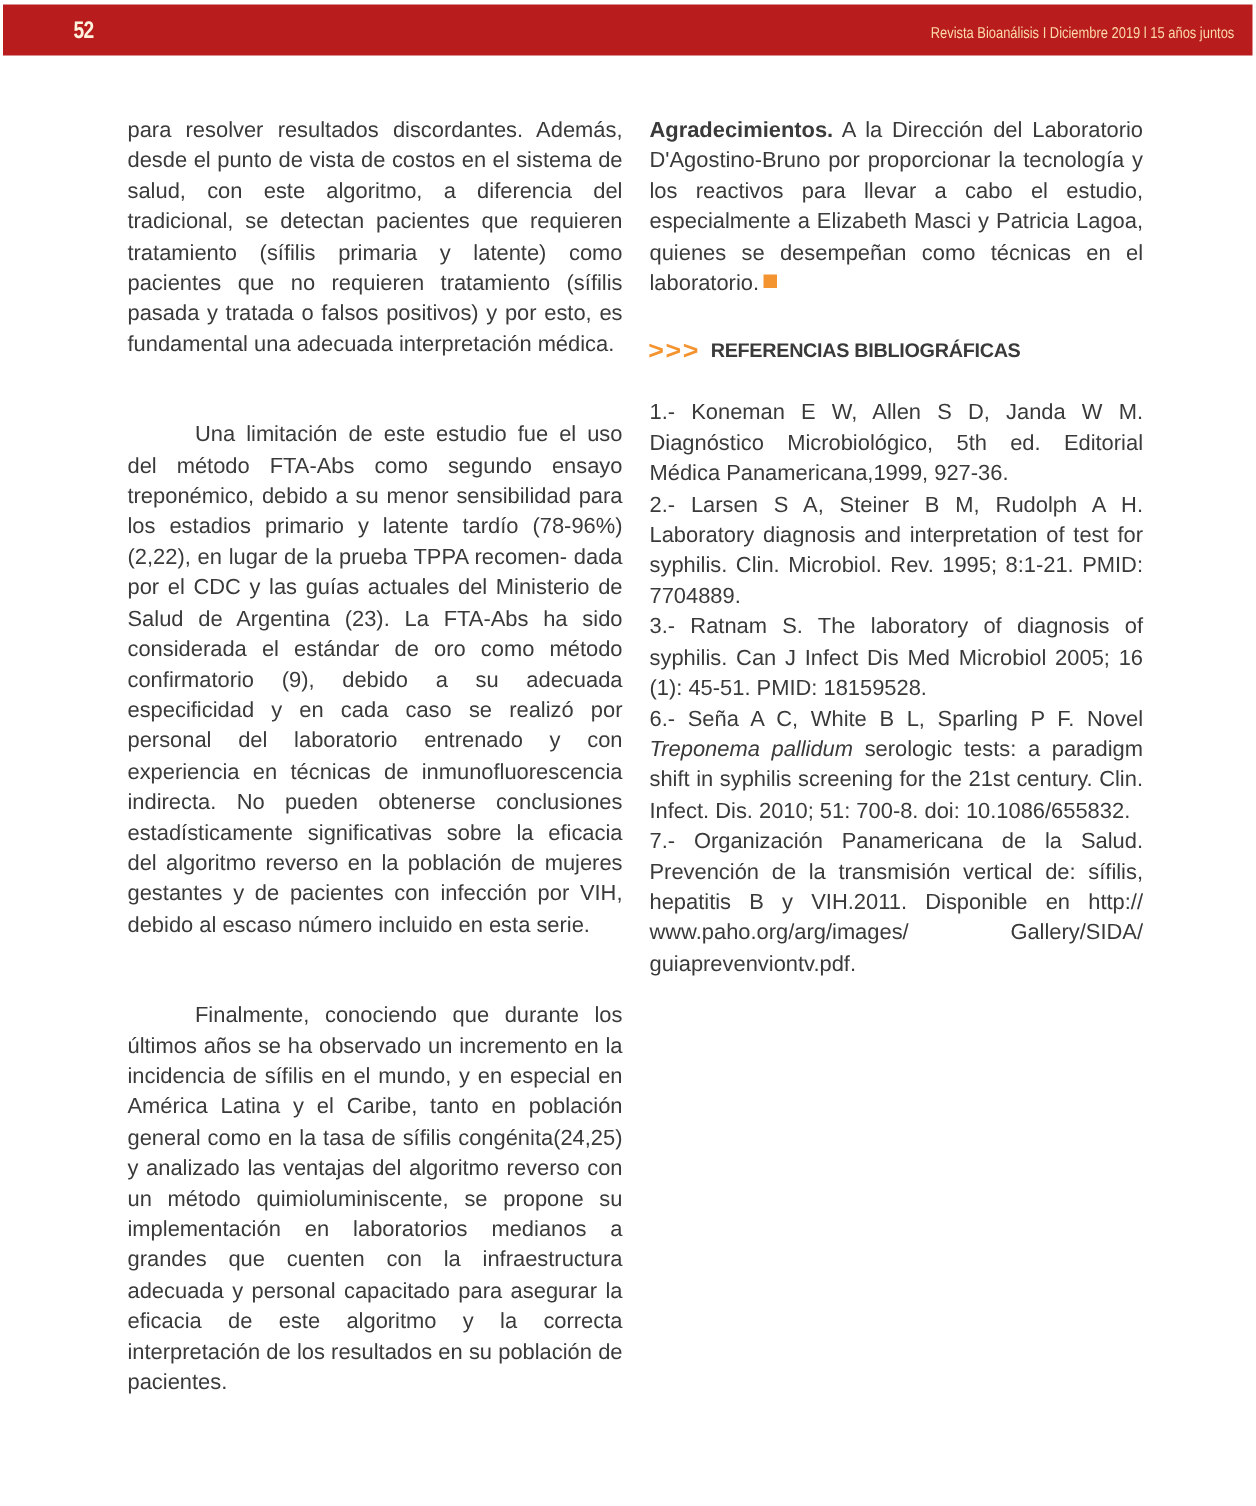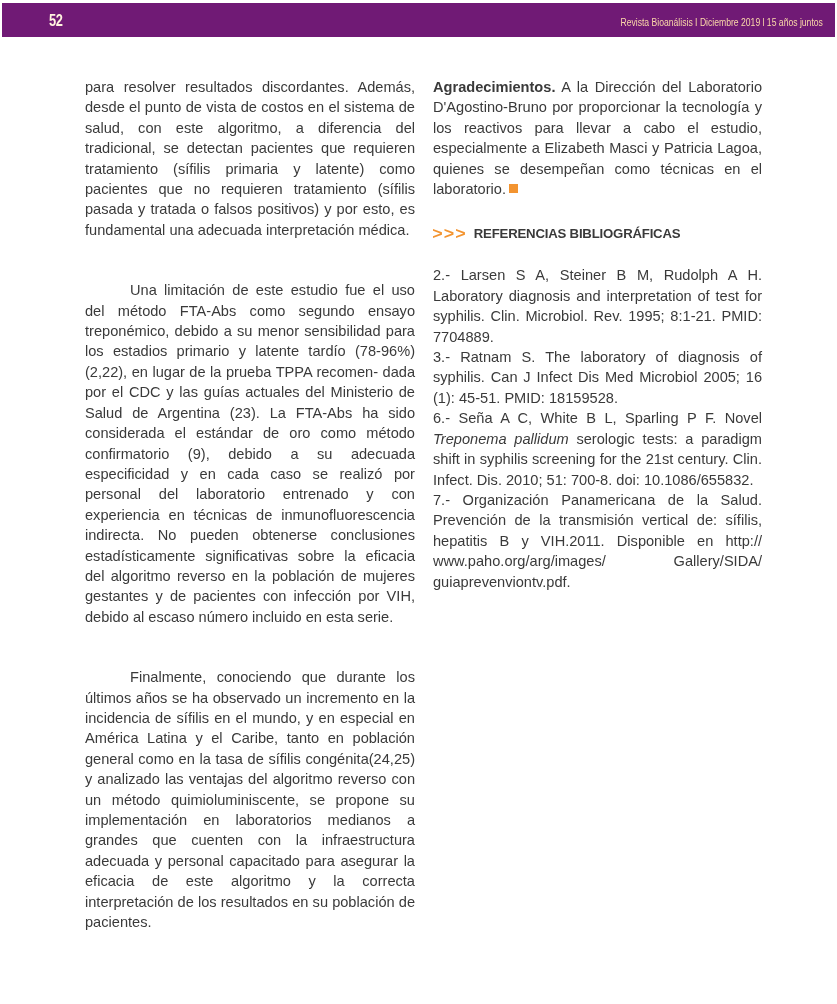--- a/index.html
+++ b/index.html
@@ -14,21 +14,21 @@
     overflow: hidden;
     font-family: "Liberation Sans", sans-serif;
     color: #3a3a3a;
   }
   .header-bar {
     position: absolute;
     left: 2px;
     top: 3px;
     width: 833px;
     height: 34px;
-    background: #701a75;
+    background: #b91c1c;
   }
   .page-number {
     position: absolute;
     left: 47px;
     top: 9px;
     font-family: "Liberation Sans", sans-serif;
     font-weight: bold;
     font-size: 16px;
     color: #fff3df;
     letter-spacing: -0.5px;
@@ -128,18 +128,19 @@
 
 <div class="col col-right">
   <p class="justify"><span class="ack-title">Agradecimientos.</span><span> A la Dirección del Laboratorio D'Agostino-Bruno por proporcionar la tecnología y los reactivos para llevar a cabo el estudio, especialmente a Elizabeth Masci y Patricia Lagoa, quienes se desempeñan como técnicas en el laboratorio.</span><span class="end-square"></span></p>
 
   <div class="refs-heading">
     <span class="refs-arrows">&gt;&gt;&gt;</span>
     <span class="refs-title">REFERENCIAS BIBLIOGRÁFICAS</span>
   </div>
 
   <div>
+    <p class="ref-item">1.- Koneman E W, Allen S D, Janda W M. Diagnóstico Microbiológico, 5th ed. Editorial Médica Panamericana,1999, 927-36.</p>
     <p class="ref-item">2.- Larsen S A, Steiner B M, Rudolph A H. Laboratory diagnosis and interpretation of test for syphilis. Clin. Microbiol. Rev. 1995; 8:1-21. PMID: 7704889.</p>
     <p class="ref-item">3.- Ratnam S. The laboratory of diagnosis of syphilis. Can J Infect Dis Med Microbiol 2005; 16 (1): 45-51. PMID: 18159528.</p>
     <p class="ref-item"><span>6.- Seña A C, White B L, Sparling P F. Novel </span><em>Treponema pallidum</em><span> serologic tests: a paradigm shift in syphilis screening for the 21st century. Clin. Infect. Dis. 2010; 51: 700-8. doi: 10.1086/655832.</span></p>
     <p class="ref-item">7.- Organización Panamericana de la Salud. Prevención de la transmisión vertical de: sífilis, hepatitis B y VIH.2011. Disponible en http:// www.paho.org/arg/images/ Gallery/SIDA/ guiaprevenviontv.pdf.</p>
   </div>
 </div>
 
 </body></html>

